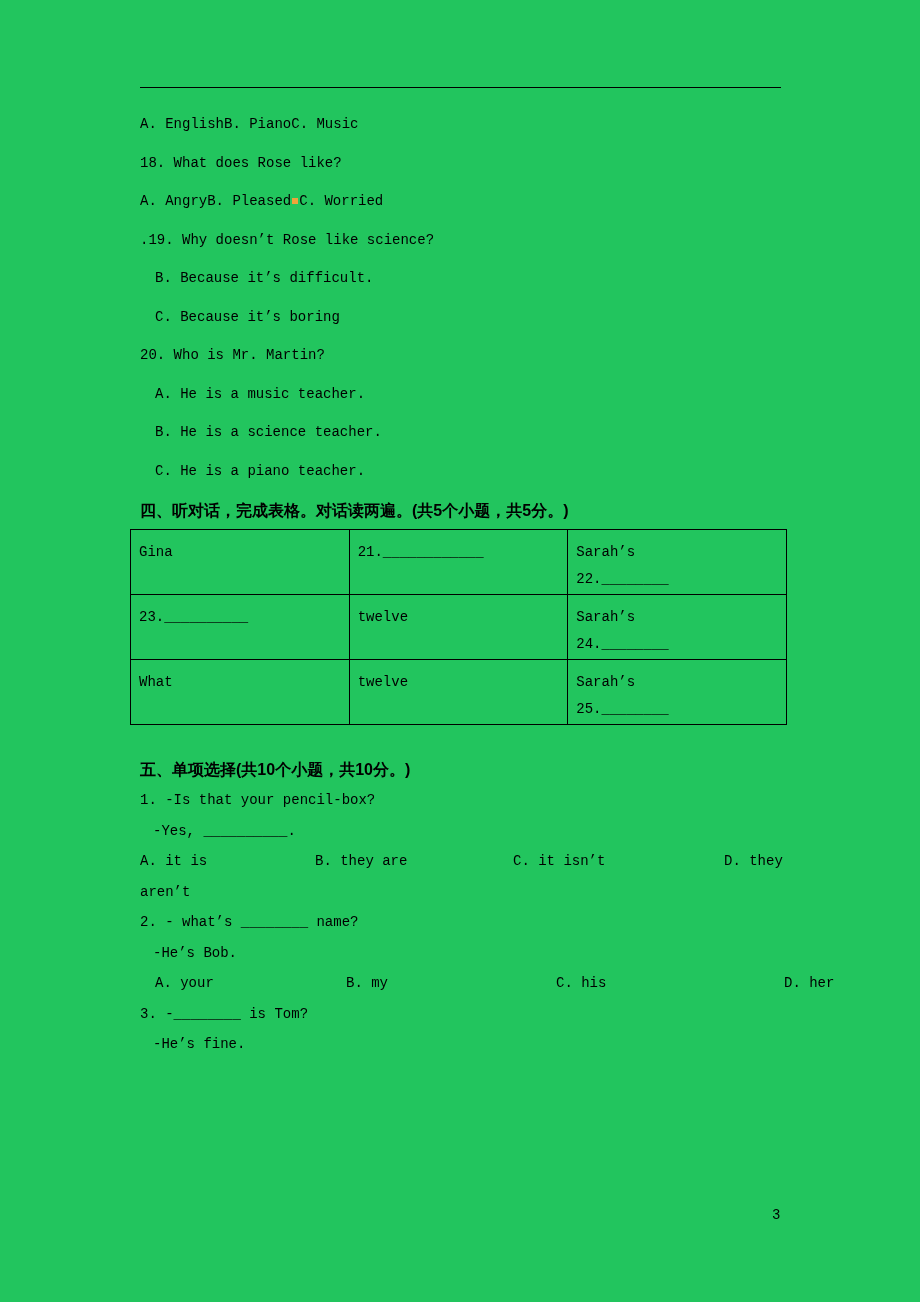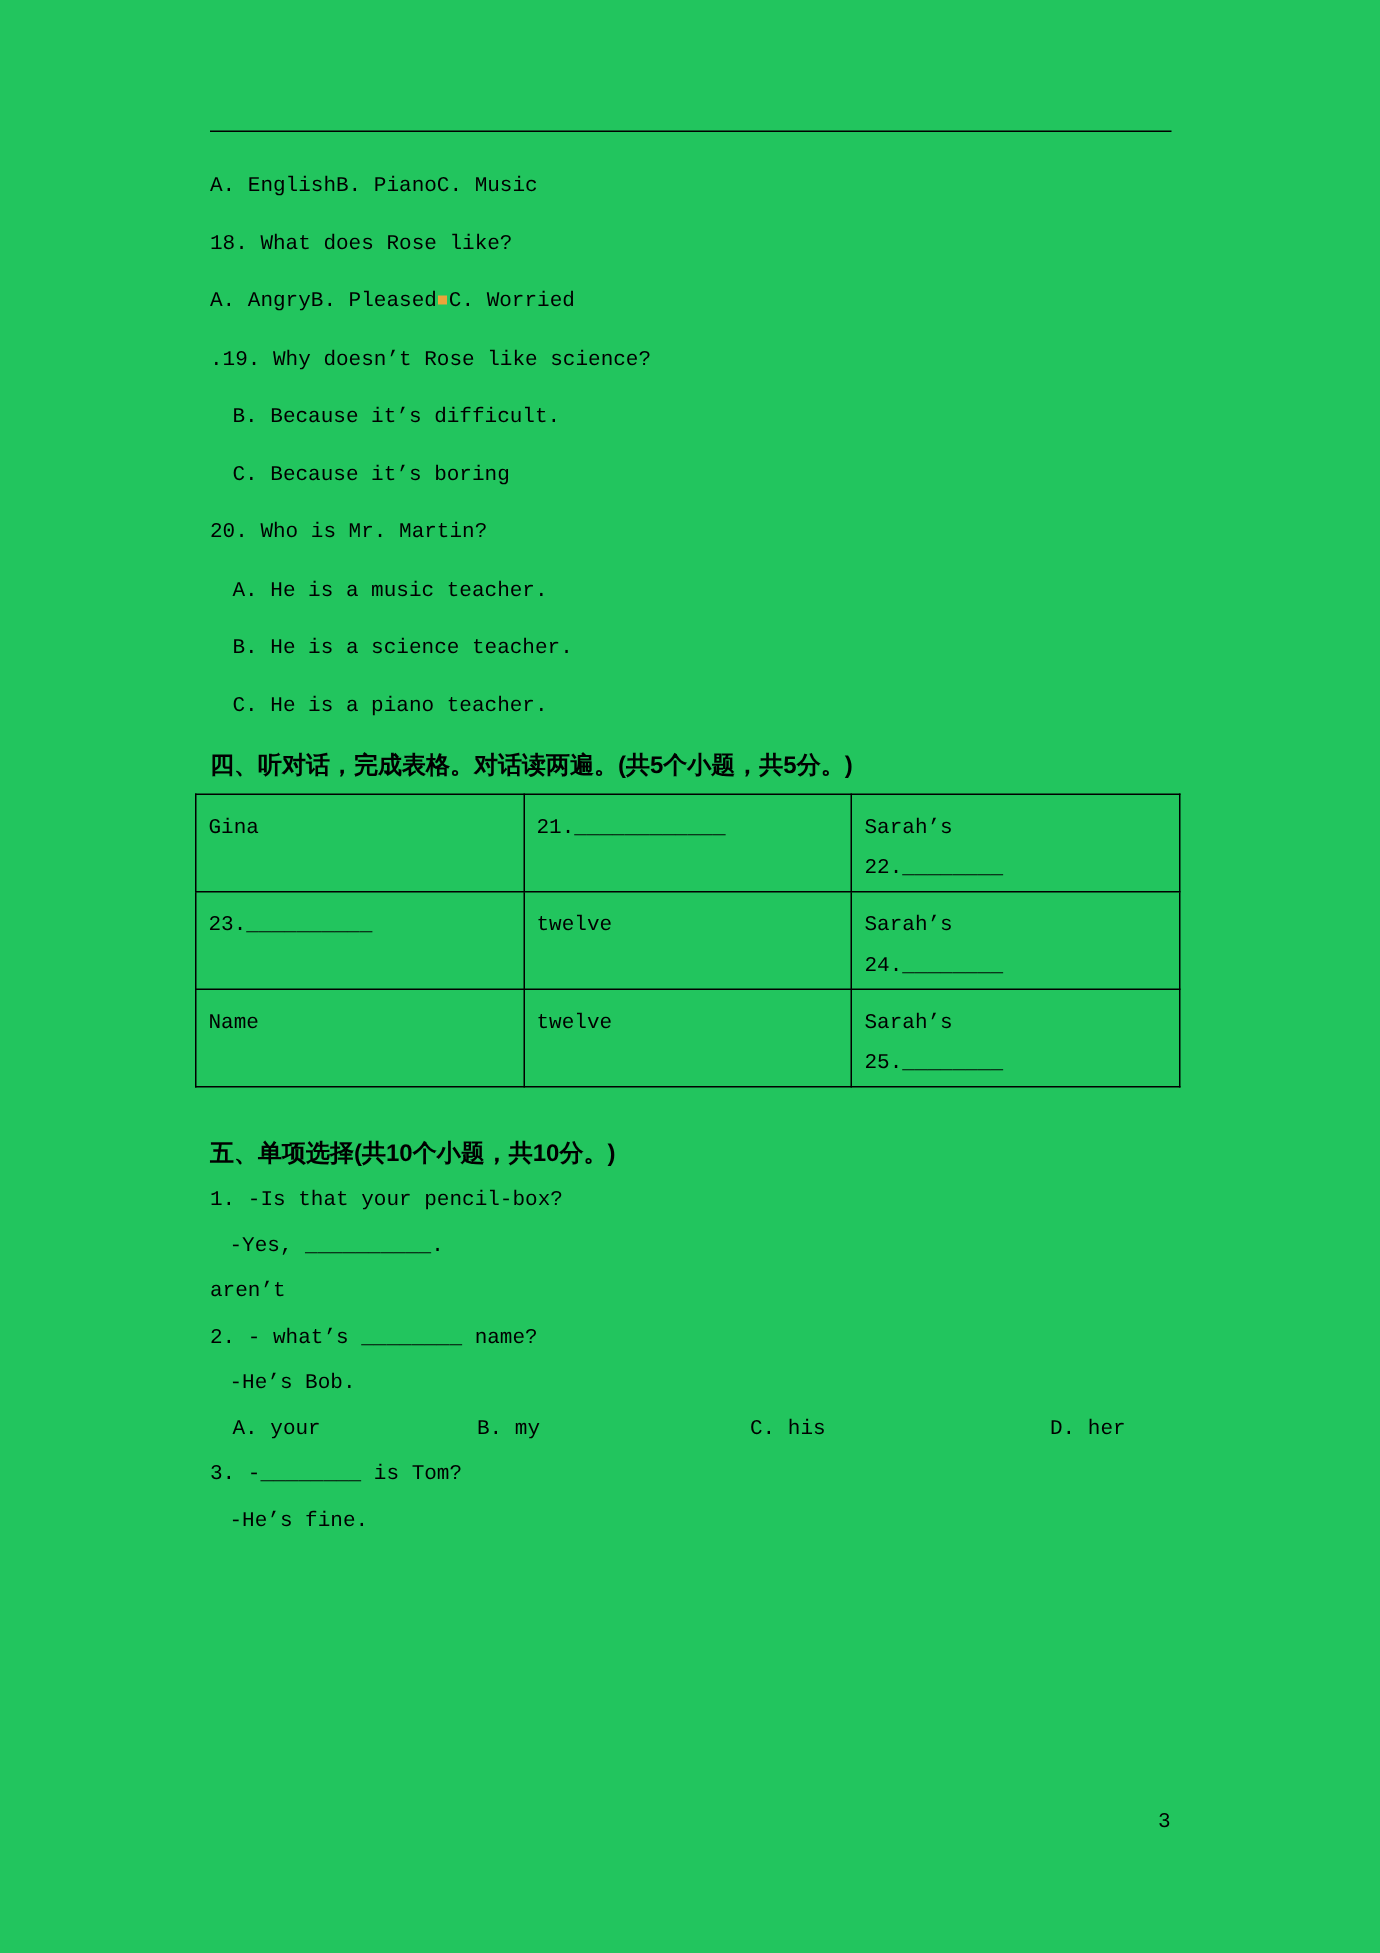--- a/index.html
+++ b/index.html
@@ -81,20 +81,21 @@
   .qind { padding-left: 13px; }
   .opts {
     display: grid;
     grid-template-columns: 175px 198px 211px auto;
     line-height: 30.5px;
     white-space: pre;
   }
   .opts2 {
     grid-template-columns: 163px 182px 200px auto;
     margin-left: 15px;
+    gap: 28px;
   }
   .page-number {
     position: absolute;
     left: 772px;
     top: 1205px;
     font-size: 14px;
     line-height: 20px;
   }
 </style>
 </head>
@@ -125,31 +126,37 @@
         <td>Gina</td>
         <td>21.____________</td>
         <td><div>Sarah’s</div><div>22.________</div></td>
       </tr>
       <tr class="row">
         <td>23.__________</td>
         <td>twelve</td>
         <td><div>Sarah’s</div><div>24.________</div></td>
       </tr>
       <tr class="row">
-        <td>Name</td>
+        <td>What</td>
         <td>twelve</td>
         <td><div>Sarah’s</div><div>25.________</div></td>
       </tr>
     </tbody>
       </table>
 
     <div class="sec-heading sec5-heading">五、单项选择(共10个小题，共10分。)</div>
 
     <div class="qline">1. -Is that your pencil-box?</div>
     <div class="qline qind">-Yes, __________.</div>
+    <div class="opts">
+      <span>A. it is</span>
+      <span>B. they are</span>
+      <span>C. it isn’t</span>
+      <span>D. they</span>
+    </div>
     <div class="qline">aren’t</div>
 
     <div class="qline">2. - what’s ________ name?</div>
     <div class="qline qind">-He’s Bob.</div>
     <div class="opts opts2">
       <span>A. your</span>
       <span>B. my</span>
       <span>C. his</span>
       <span>D. her</span>
     </div>

